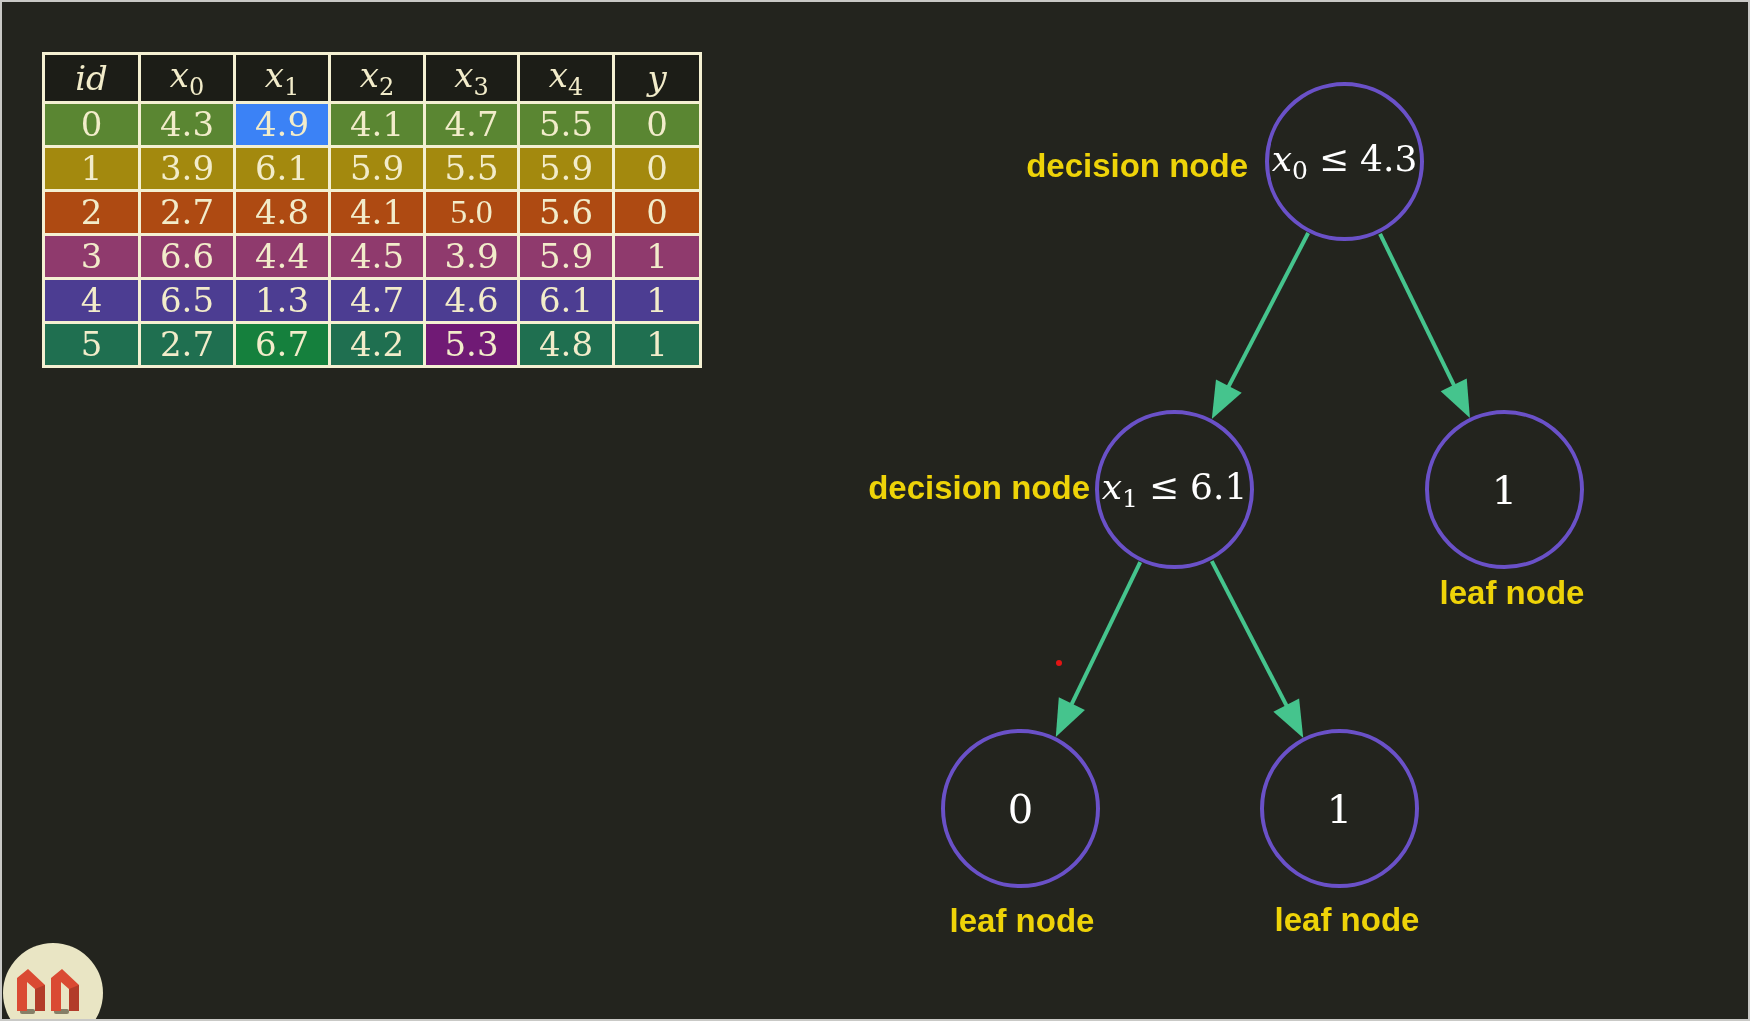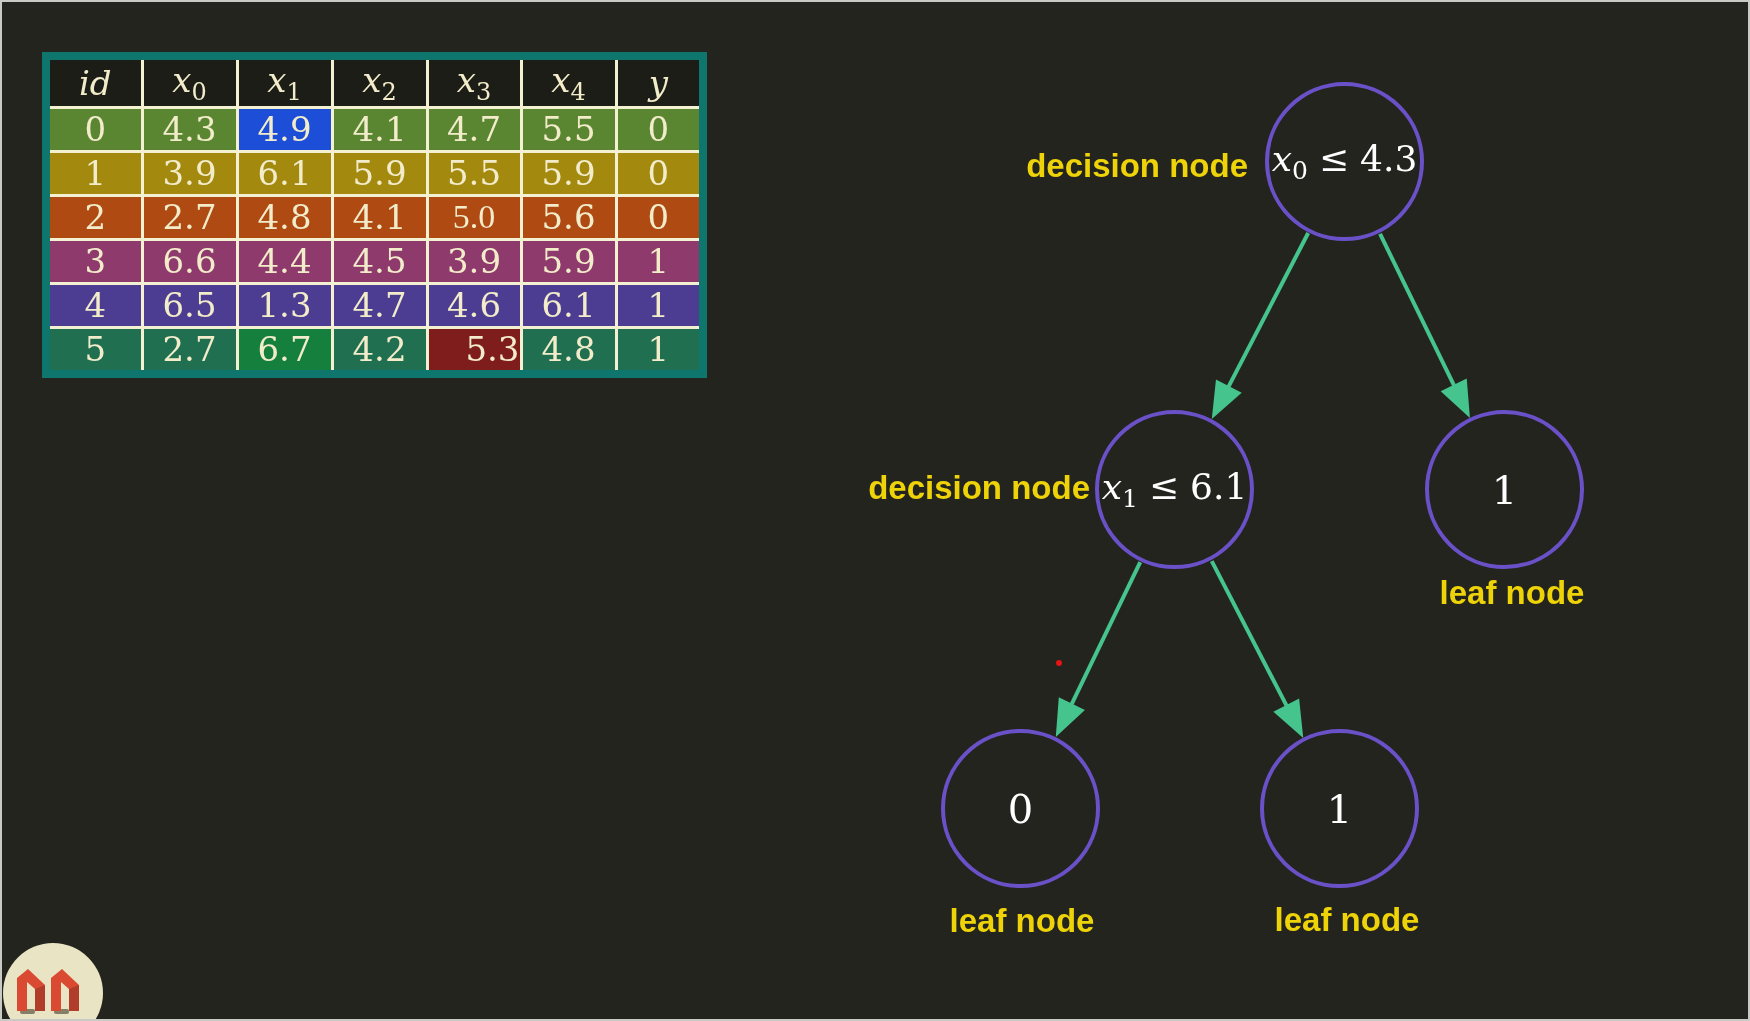--- a/index.html
+++ b/index.html
@@ -10,21 +10,21 @@
   }
   .frame {
     position:absolute; inset:0; border:2px solid #c9c9c6;
     pointer-events:none; z-index:60;
   }
 
   
   .data-table {
     position:absolute; left:42px; top:52px;
     border-collapse:collapse; table-layout:fixed;
-    border:8px solid #0f766e;
+    border:3px solid #0f766e;
   }
   .data-table th, .data-table td {
     border:3px solid #f4f0d2;
     text-align:center; vertical-align:middle;
     font-family:"DejaVu Serif", serif;
     color:#f2ecca; font-weight:400;
     padding:0; overflow:hidden;
   }
   .data-table th {
     height:42px; font-size:34px; font-style:italic; background:#1c1d17;
@@ -91,21 +91,21 @@
           <th><i>x</i><sub>2</sub></th>
           <th><i>x</i><sub>3</sub></th>
           <th><i>x</i><sub>4</sub></th>
           <th>y</th>
         </tr>
       </thead>
     <tbody>
         <tr>
           <td style="background: rgb(90, 134, 50);">0</td>
           <td style="background: rgb(90, 134, 50);">4.3</td>
-          <td style="background: #1d4ed8;">4.9</td>
+          <td style="background: #3b82f6;">4.9</td>
           <td style="background: rgb(90, 134, 50);">4.1</td>
           <td style="background: rgb(90, 134, 50);">4.7</td>
           <td style="background: rgb(90, 134, 50);">5.5</td>
           <td style="background: rgb(90, 134, 50);">0</td>
         </tr>
         <tr>
           <td style="background: rgb(163, 137, 14);">1</td>
           <td style="background: rgb(163, 137, 14);">3.9</td>
           <td style="background: rgb(163, 137, 14);">6.1</td>
           <td style="background: rgb(163, 137, 14);">5.9</td>
@@ -138,21 +138,21 @@
           <td style="background: rgb(76, 61, 146);">4.7</td>
           <td style="background: rgb(76, 61, 146);">4.6</td>
           <td style="background: rgb(76, 61, 146);">6.1</td>
           <td style="background: rgb(76, 61, 146);">1</td>
         </tr>
         <tr>
           <td style="background: rgb(31, 111, 80);">5</td>
           <td style="background: rgb(31, 111, 80);">2.7</td>
           <td style="background: #15803d;">6.7</td>
           <td style="background: rgb(31, 111, 80);">4.2</td>
-          <td style="background: #7f1d1d; text-align: right;">5.3</td>
+          <td style="background: #701a75;">5.3</td>
           <td style="background: rgb(31, 111, 80);">4.8</td>
           <td style="background: rgb(31, 111, 80);">1</td>
         </tr>
       </tbody>
   </table>
 
   <svg class="arrows" width="1750" height="1021" viewBox="0 0 1750 1021">
       <g>
         <line x1="1308.1872690007442" y1="233.02691628091722" x2="1226.0776642614674" y2="391.45015366022733" stroke="#45c48d" stroke-width="4"></line>
         <polygon points="1211.8127309992558,418.97308371908275 1215.9649905104955,379.45082744554344 1241.7122476623279,392.79544243277365" fill="#45c48d"></polygon>

